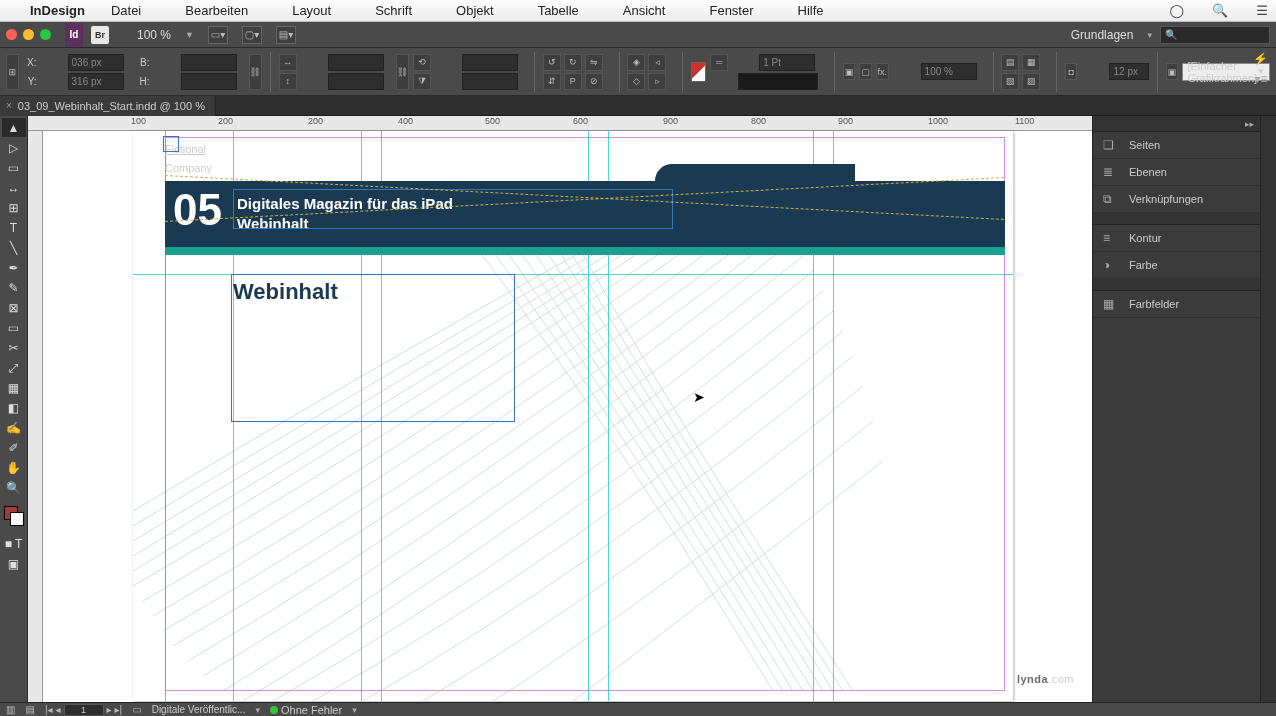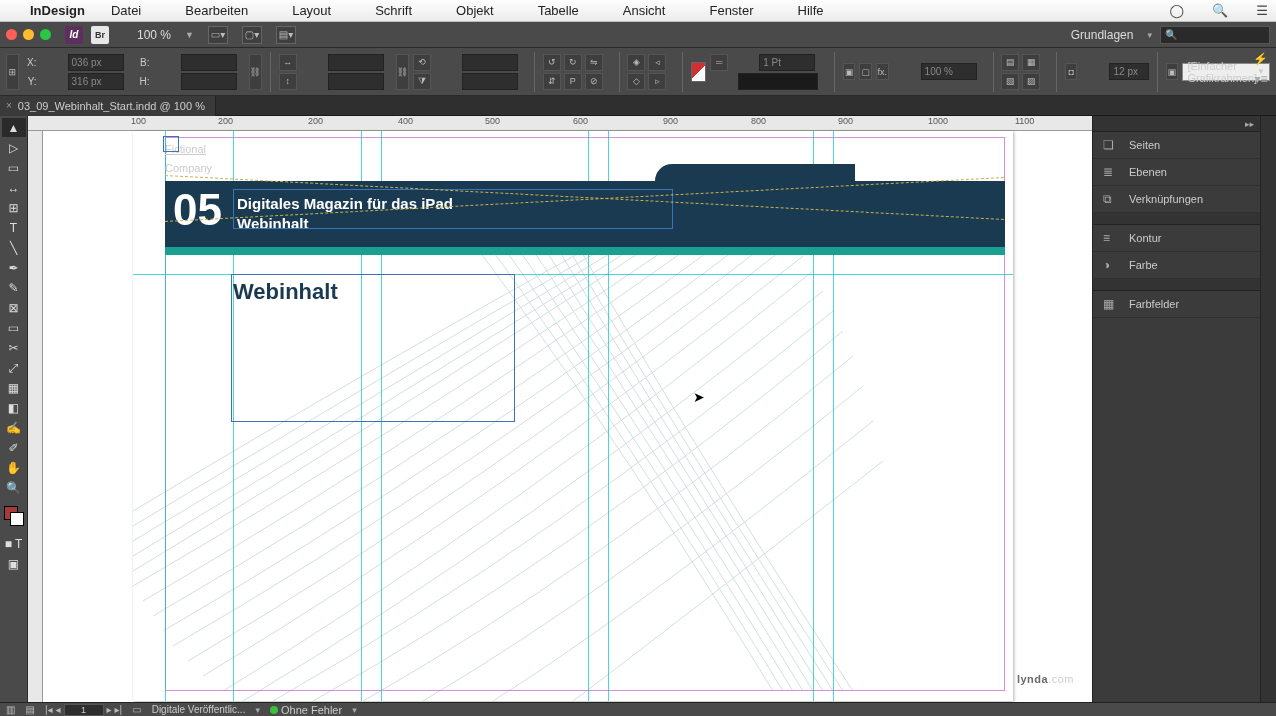--- a/index.html
+++ b/index.html
@@ -9,21 +9,21 @@
 .menubar .appname{font-weight:bold;color:#222;margin-right:14px;font-size:13px;}
 .menubar .mitem{color:#222;margin-right:32px;font-size:13px;cursor:default;}
 .menubar .spacer{flex:1;}
 .menubar .ricon{color:#444;margin-left:16px;font-size:13px;}
 .appbar{height:26px;background:#4a4a4a;display:flex;align-items:center;padding:0 6px;gap:8px;border-bottom:1px solid #2a2a2a;}
 .traffic{display:flex;gap:6px;margin-right:6px;}
 .traffic span{width:11px;height:11px;border-radius:50%;display:inline-block;}
 .tl-red{background:#ff5f57;}
 .tl-yel{background:#febc2e;}
 .tl-grn{background:#28c840;}
-.id-badge{width:18px;height:18px;background:#5d2f5f;color:#fff;font-size:10px;display:flex;align-items:center;justify-content:center;border-radius:2px;font-weight:bold;font-style:italic;}
+.id-badge{width:18px;height:24px;background:#5d2f5f;color:#fff;font-size:10px;display:flex;align-items:center;justify-content:center;border-radius:2px;font-weight:bold;}
 .br-badge{width:18px;height:18px;background:#e8e8e8;color:#333;font-size:9px;display:flex;align-items:center;justify-content:center;border-radius:2px;font-weight:bold;}
 .zoom{color:#ddd;font-size:12px;margin-left:20px;margin-right:6px;}
 .dd{color:#aaa;font-size:9px;}
 .appbar .little{width:20px;height:18px;border:1px solid #666;background:#3f3f3f;margin-left:6px;display:flex;align-items:center;justify-content:center;color:#bbb;font-size:10px;}
 .appbar .rspace{flex:1;}
 .ws-label{color:#ddd;font-size:12px;margin-right:6px;}
 .searchbox{width:110px;height:18px;background:#2a2a2a;border:1px solid #555;display:flex;align-items:center;padding:0 4px;}
 .searchbox .mag{color:#888;font-size:10px;}
 .controlbar{height:48px;background:#4a4a4a;border-bottom:1px solid #2a2a2a;display:flex;align-items:center;padding:2px 6px;gap:4px;position:relative;}
 .cb-group{display:flex;flex-direction:column;gap:2px;margin-right:8px;}

